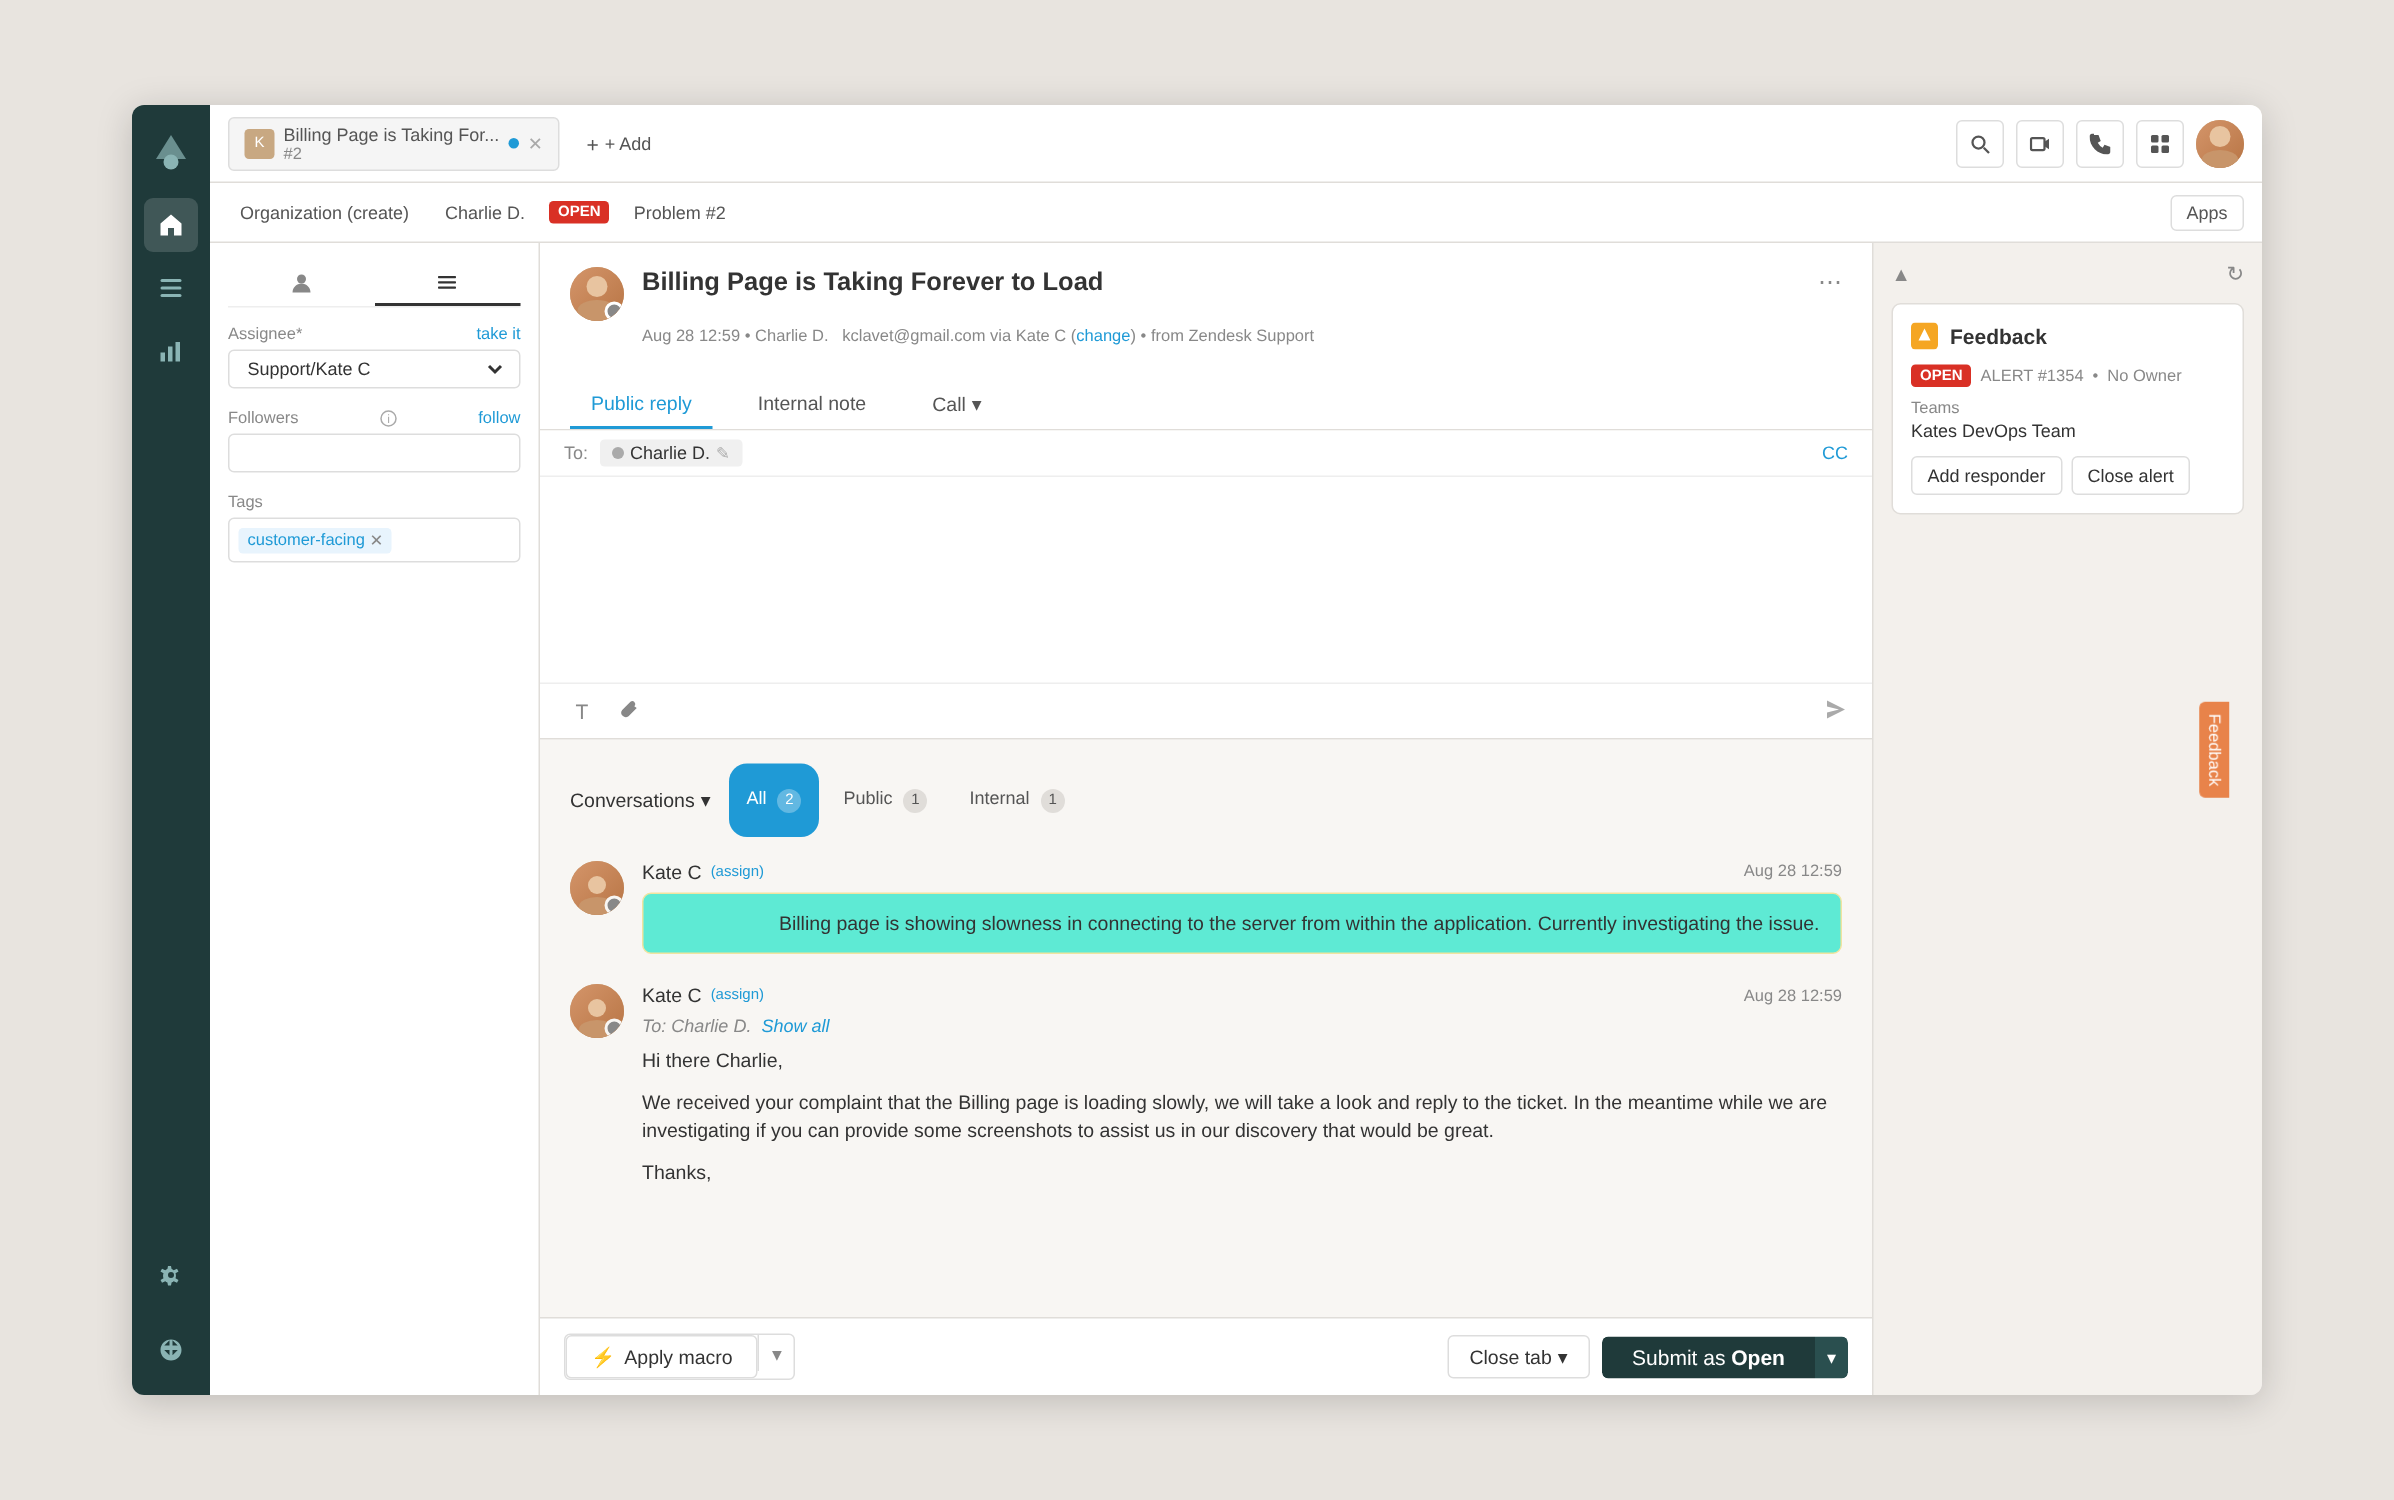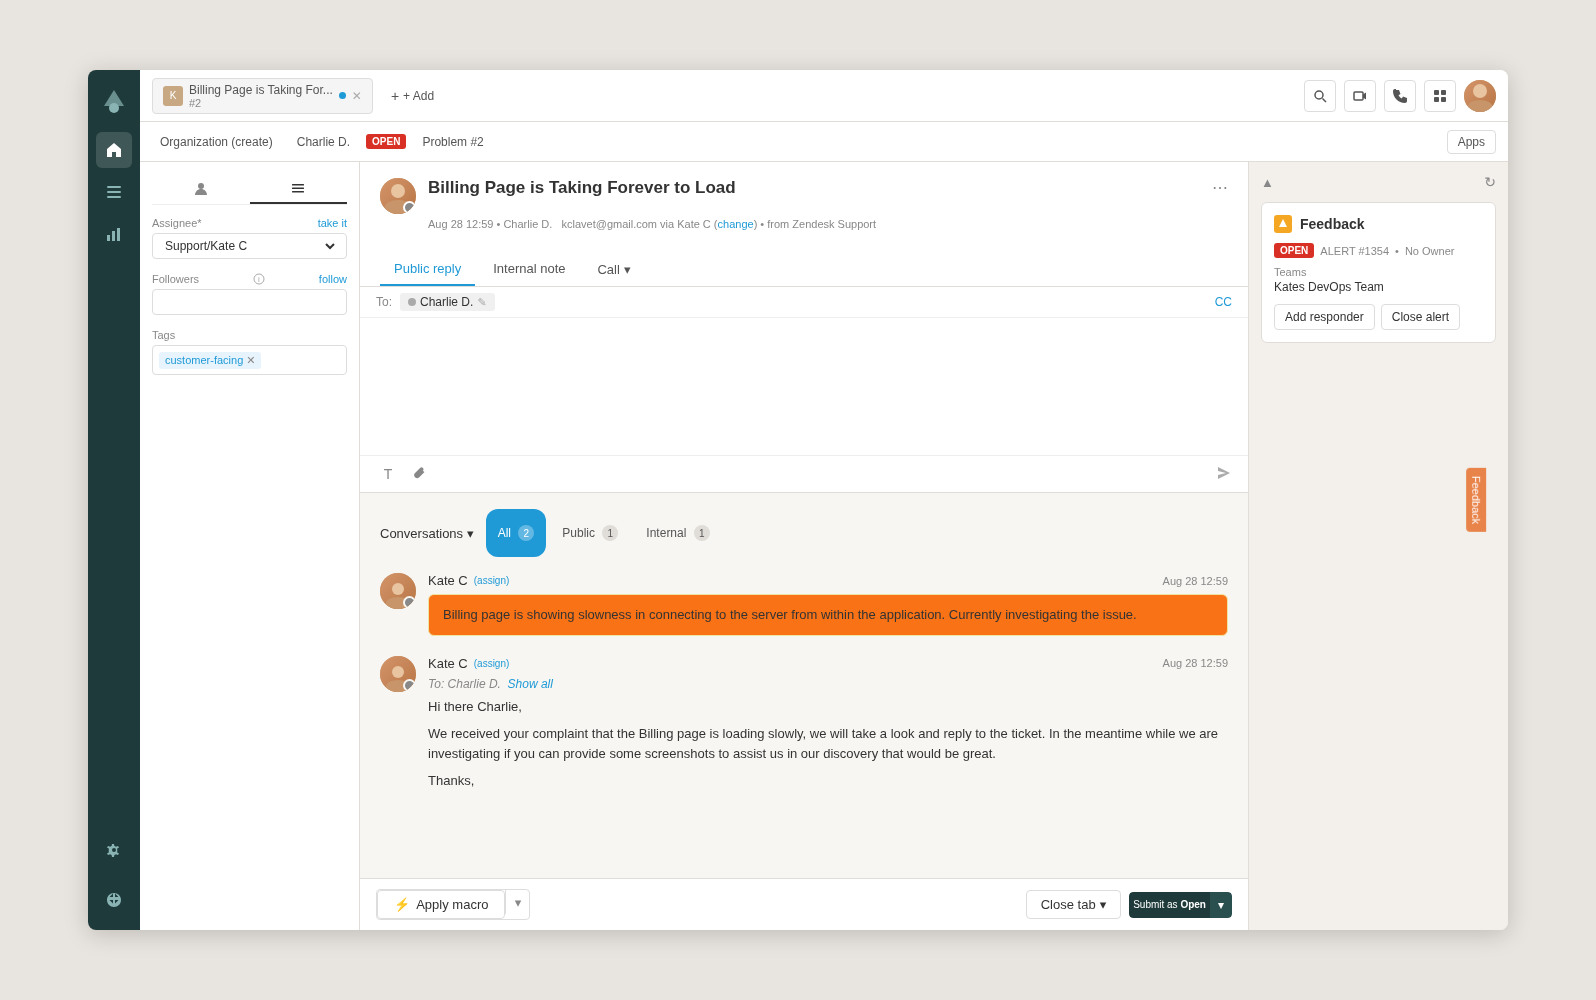--- a/index.html
+++ b/index.html
@@ -59,21 +59,21 @@
     .center-area { flex: 1; display: flex; flex-direction: column; background: #f8f6f3; overflow: hidden; }
     
     
     .ticket-header { background: #fff; padding: 16px 20px 0; border-bottom: 1px solid #e0ddd9; }
     .ticket-title-row { display: flex; align-items: flex-start; gap: 12px; margin-bottom: 4px; }
     .ticket-avatar { width: 36px; height: 36px; border-radius: 50%; background: #c8a882; flex-shrink: 0; display: flex; align-items: center; justify-content: center; overflow: hidden; position: relative; }
     .ticket-avatar-badge { position: absolute; bottom: 0; right: 0; width: 13px; height: 13px; border-radius: 50%; background: #888; border: 2px solid #fff; }
     .ticket-title { font-size: 17px; font-weight: 600; color: #333; flex: 1; }
     .ticket-meta { font-size: 11px; color: #888; margin-bottom: 12px; padding-left: 48px; }
     .ticket-meta a { color: #1f9ad6; text-decoration: none; }
-    .reply-tabs { display: flex; gap: 4px; border-bottom: none; margin-top: 23px; }
+    .reply-tabs { display: flex; gap: 16px; border-bottom: none; margin-top: 23px; }
     .reply-tab { padding: 8px 14px; font-size: 13px; color: #555; cursor: pointer; border-bottom: 2px solid transparent; }
     .reply-tab.active { color: #1f9ad6; border-bottom-color: #1f9ad6; font-weight: 500; }
     .call-tab { display: flex; align-items: center; gap: 4px; padding: 8px 14px; font-size: 13px; color: #555; cursor: pointer; }
     
     
     .reply-compose { background: #fff; border-bottom: 1px solid #e0ddd9; }
     .compose-to { display: flex; align-items: center; padding: 6px 16px; border-bottom: 1px solid #eee; gap: 8px; }
     .compose-to-label { font-size: 12px; color: #888; }
     .recipient-badge { background: #f0f0f0; padding: 2px 8px; border-radius: 3px; font-size: 12px; color: #333; display: flex; align-items: center; gap: 4px; }
     .recipient-dot { width: 8px; height: 8px; border-radius: 50%; background: #aaa; }
@@ -97,21 +97,21 @@
     
     .message-item { display: flex; gap: 12px; margin-bottom: 20px; }
     .message-avatar { width: 36px; height: 36px; border-radius: 50%; background: #c8a882; flex-shrink: 0; display: flex; align-items: center; justify-content: center; position: relative; overflow: hidden; }
     .message-avatar-badge { position: absolute; bottom: 0; right: 0; width: 13px; height: 13px; border-radius: 50%; background: #888; border: 2px solid #f8f6f3; }
     .message-content { flex: 1; }
     .message-meta { display: flex; align-items: center; gap: 6px; margin-bottom: 6px; }
     .message-author { font-size: 13px; font-weight: 500; color: #333; }
     .message-assign { font-size: 10px; color: #1f9ad6; cursor: pointer; }
     .message-time { margin-left: auto; font-size: 11px; color: #888; }
     .message-bubble { padding: 10px 14px; border-radius: 6px; font-size: 13px; line-height: 1.5; color: #333; }
-    .message-bubble.internal { background: #f97316; border: 1px solid #f0e4a0; }
+    .message-bubble.internal { background: #5eead4; border: 1px solid #f0e4a0; text-align: right; }
     .message-to { font-size: 12px; color: #888; margin-bottom: 6px; font-style: italic; }
     .message-to a { color: #1f9ad6; cursor: pointer; text-decoration: none; }
     .message-text { font-size: 13px; line-height: 1.5; color: #333; }
     
     
     .right-panel { width: 260px; background: #f3f0ec; border-left: 1px solid #e0ddd9; padding: 12px; overflow-y: auto; }
     .right-panel-header { display: flex; align-items: center; justify-content: space-between; margin-bottom: 12px; }
     .right-panel-toggle { cursor: pointer; color: #888; }
     .right-panel-refresh { cursor: pointer; color: #888; font-size: 14px; }
     .opsgenie-card { background: #fff; border-radius: 6px; padding: 12px; border: 1px solid #e0ddd9; }
@@ -123,21 +123,21 @@
     .alert-team { font-size: 12px; color: #333; margin-bottom: 10px; }
     .alert-actions { display: flex; gap: 6px; }
     .alert-btn { padding: 5px 10px; border: 1px solid #ddd; border-radius: 4px; font-size: 12px; cursor: pointer; background: #fff; color: #333; }
     
     
     .bottom-bar { height: 52px; background: #fff; border-top: 1px solid #e0ddd9; display: flex; align-items: center; padding: 0 16px; gap: 8px; }
     .macro-btn { display: flex; align-items: center; gap: 6px; padding: 6px 16px; border: 1px solid #ddd; border-radius: 4px; font-size: 13px; cursor: pointer; background: #fff; color: #333; }
     .macro-dropdown { width: 24px; height: 24px; display: flex; align-items: center; justify-content: center; border-left: 1px solid #ddd; cursor: pointer; color: #888; }
     .bottom-right { margin-left: auto; display: flex; align-items: center; gap: 8px; }
     .close-tab-btn { padding: 6px 14px; border: 1px solid #ddd; border-radius: 4px; font-size: 13px; cursor: pointer; background: #fff; color: #333; display: flex; align-items: center; gap: 4px; }
-    .submit-btn { padding: 6px 4px; background: #1f3a3a; color: #fff; border: none; border-radius: 4px 0 0 4px; font-size: 10px; cursor: pointer; font-weight: 500; }
+    .submit-btn { padding: 6px 20px; background: #1f3a3a; color: #fff; border: none; border-radius: 4px 0 0 4px; font-size: 14px; cursor: pointer; font-weight: 500; }
     .submit-dropdown { padding: 6px 8px; background: #2a4f4f; color: #fff; border: none; border-radius: 0 4px 4px 0; font-size: 12px; cursor: pointer; }
     
     
     .feedback-tab { position: fixed; right: 88px; top: 50%; transform: translateY(-50%) rotate(90deg); background: #e8834a; color: #fff; font-size: 11px; padding: 4px 8px; border-radius: 0 0 4px 4px; cursor: pointer; z-index: 100; }
 
     
     ::-webkit-scrollbar { width: 4px; }
     ::-webkit-scrollbar-track { background: transparent; }
     ::-webkit-scrollbar-thumb { background: #ccc; border-radius: 2px; }
   </style>

